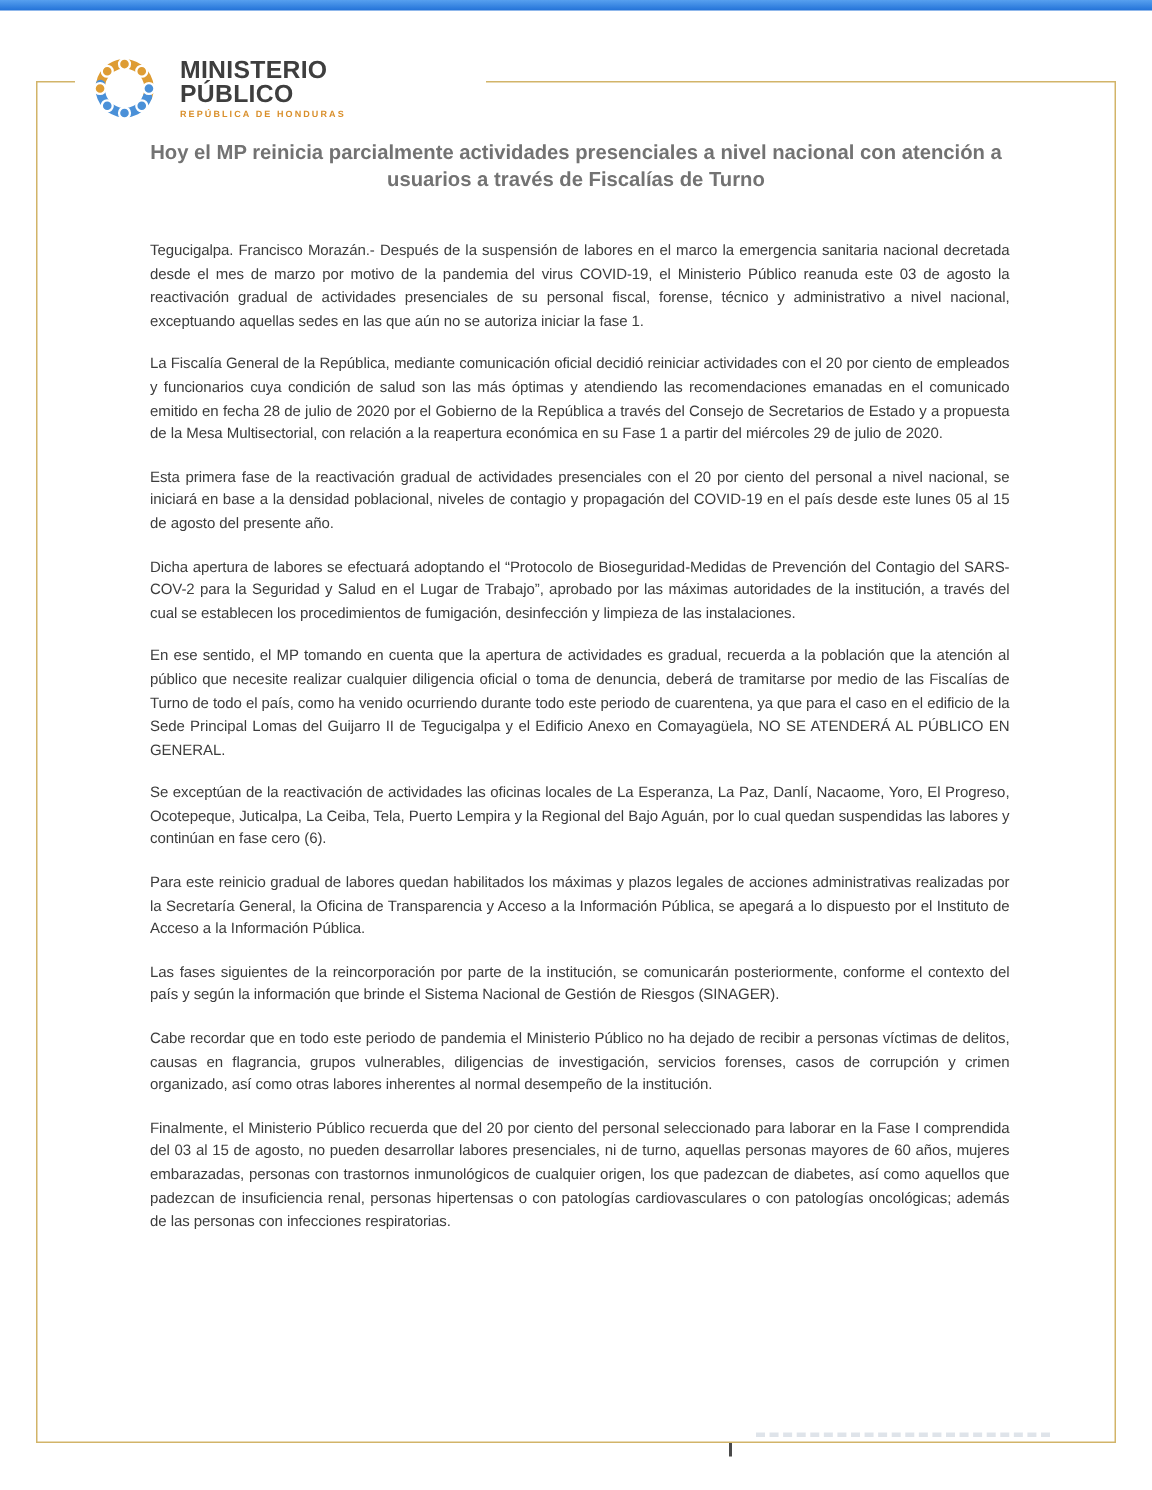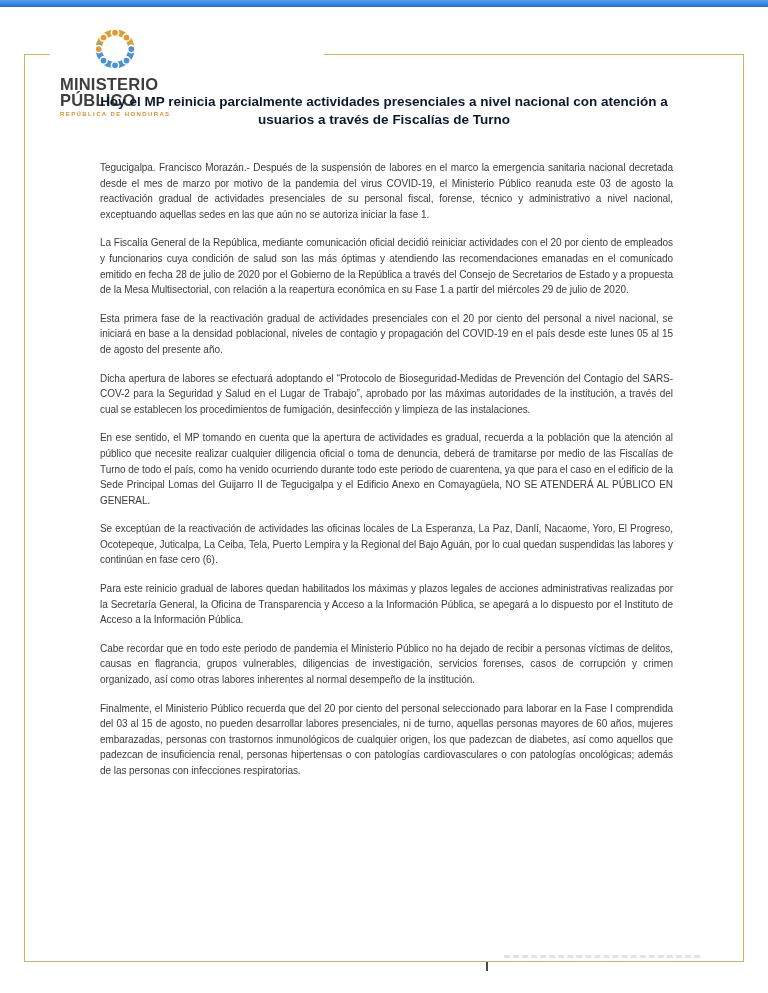--- a/index.html
+++ b/index.html
@@ -17,38 +17,37 @@
   .frame{
     position:absolute;left:24px;top:54px;width:718px;height:906px;
     border:1.5px solid #d2b469;
   }
   .logo-mask{
     position:absolute;left:50px;top:42px;width:274px;height:24px;
     background:#ffffff;z-index:2;
   }
   .logo{
     position:absolute;left:54px;top:26px;height:66px;z-index:3;
-    display:flex;align-items:center;gap:4px;background:#ffffff;
+    display:flex;align-items:center;gap:14px;background:#ffffff;
     padding:0 6px;
-    flex-direction:column;
   }
   .logo svg{display:block;}
   .logo-text{display:flex;flex-direction:column;}
   .logo-word{
     font-size:16.5px;font-weight:700;color:#3e3e3e;line-height:16px;
     letter-spacing:0.2px;
   }
   .logo-sub{
     margin-top:3px;font-size:6px;font-weight:700;color:#d98f2b;
     letter-spacing:1.4px;
   }
   .doc-title{
     position:absolute;left:84px;top:93px;width:600px;z-index:3;
     text-align:center;
-    color:#0f172a;font-size:13.5px;font-weight:700;line-height:18px;
+    color:#737373;font-size:13.5px;font-weight:700;line-height:18px;
   }
   .doc-body{
     position:absolute;left:100px;top:148px;width:573px;z-index:3;
     color:#3c3c3c;font-size:10px;line-height:15.6px;
     text-align:justify;letter-spacing:-0.05px;margin-top:12px;
   }
   .doc-body p{margin:0 0 13px 0;}
   .tick-artifact{
     position:absolute;left:486px;top:962px;width:2px;height:9px;
     background:#4a4a4a;z-index:4;
@@ -103,20 +102,21 @@
       <p>Esta primera fase de la reactivación gradual de actividades presenciales con el 20 por ciento del personal a nivel nacional, se iniciará en base a la densidad poblacional, niveles de contagio y propagación del COVID-19 en el país desde este lunes 05 al 15 de agosto del presente año.</p>
 
       <p>Dicha apertura de labores se efectuará adoptando el “Protocolo de Bioseguridad-Medidas de Prevención del Contagio del SARS-COV-2 para la Seguridad y Salud en el Lugar de Trabajo”, aprobado por las máximas autoridades de la institución, a través del cual se establecen los procedimientos de fumigación, desinfección y limpieza de las instalaciones.</p>
 
       <p>En ese sentido, el MP tomando en cuenta que la apertura de actividades es gradual, recuerda a la población que la atención al público que necesite realizar  cualquier diligencia oficial o toma de denuncia, deberá de tramitarse por medio de las Fiscalías de Turno de todo el país, como ha venido ocurriendo durante todo este periodo de cuarentena, ya que para el caso en el edificio de la Sede Principal Lomas del Guijarro II de Tegucigalpa y el Edificio Anexo en Comayagüela, NO SE ATENDERÁ AL PÚBLICO EN GENERAL.</p>
 
       <p>Se exceptúan de la reactivación de actividades las oficinas locales de La Esperanza, La Paz, Danlí, Nacaome, Yoro, El Progreso, Ocotepeque, Juticalpa, La Ceiba, Tela, Puerto Lempira y la Regional del Bajo Aguán, por lo cual quedan suspendidas las labores y continúan en fase cero (6).</p>
 
       <p>Para este reinicio gradual de labores quedan habilitados los máximas y plazos legales de acciones administrativas realizadas por la Secretaría General, la Oficina de Transparencia y Acceso a la Información Pública, se apegará a lo dispuesto por el Instituto de Acceso a la Información Pública.</p>
 
+      <p>Las fases siguientes de la reincorporación por parte de la institución,  se comunicarán posteriormente, conforme el contexto del país y según la información que brinde el Sistema Nacional de Gestión de Riesgos (SINAGER).</p>
 
       <p>Cabe recordar que en todo este periodo de pandemia el Ministerio Público no ha dejado de recibir a personas víctimas de delitos, causas en flagrancia, grupos vulnerables, diligencias de investigación, servicios forenses, casos de corrupción y crimen organizado, así como otras labores inherentes al normal desempeño de la institución.</p>
 
       <p>Finalmente, el Ministerio Público recuerda que del 20 por ciento del personal seleccionado para laborar en la Fase I comprendida del 03 al 15 de agosto, no pueden desarrollar labores presenciales, ni de turno, aquellas personas mayores de 60 años, mujeres embarazadas, personas con trastornos inmunológicos de cualquier origen, los que padezcan de diabetes, así como  aquellos que padezcan de insuficiencia renal, personas hipertensas o con patologías cardiovasculares o con patologías oncológicas; además de las personas con infecciones respiratorias.</p>
     </div>
 
   <div class="dash-artifact"></div>
   <div class="tick-artifact"></div>
 
 </div>

